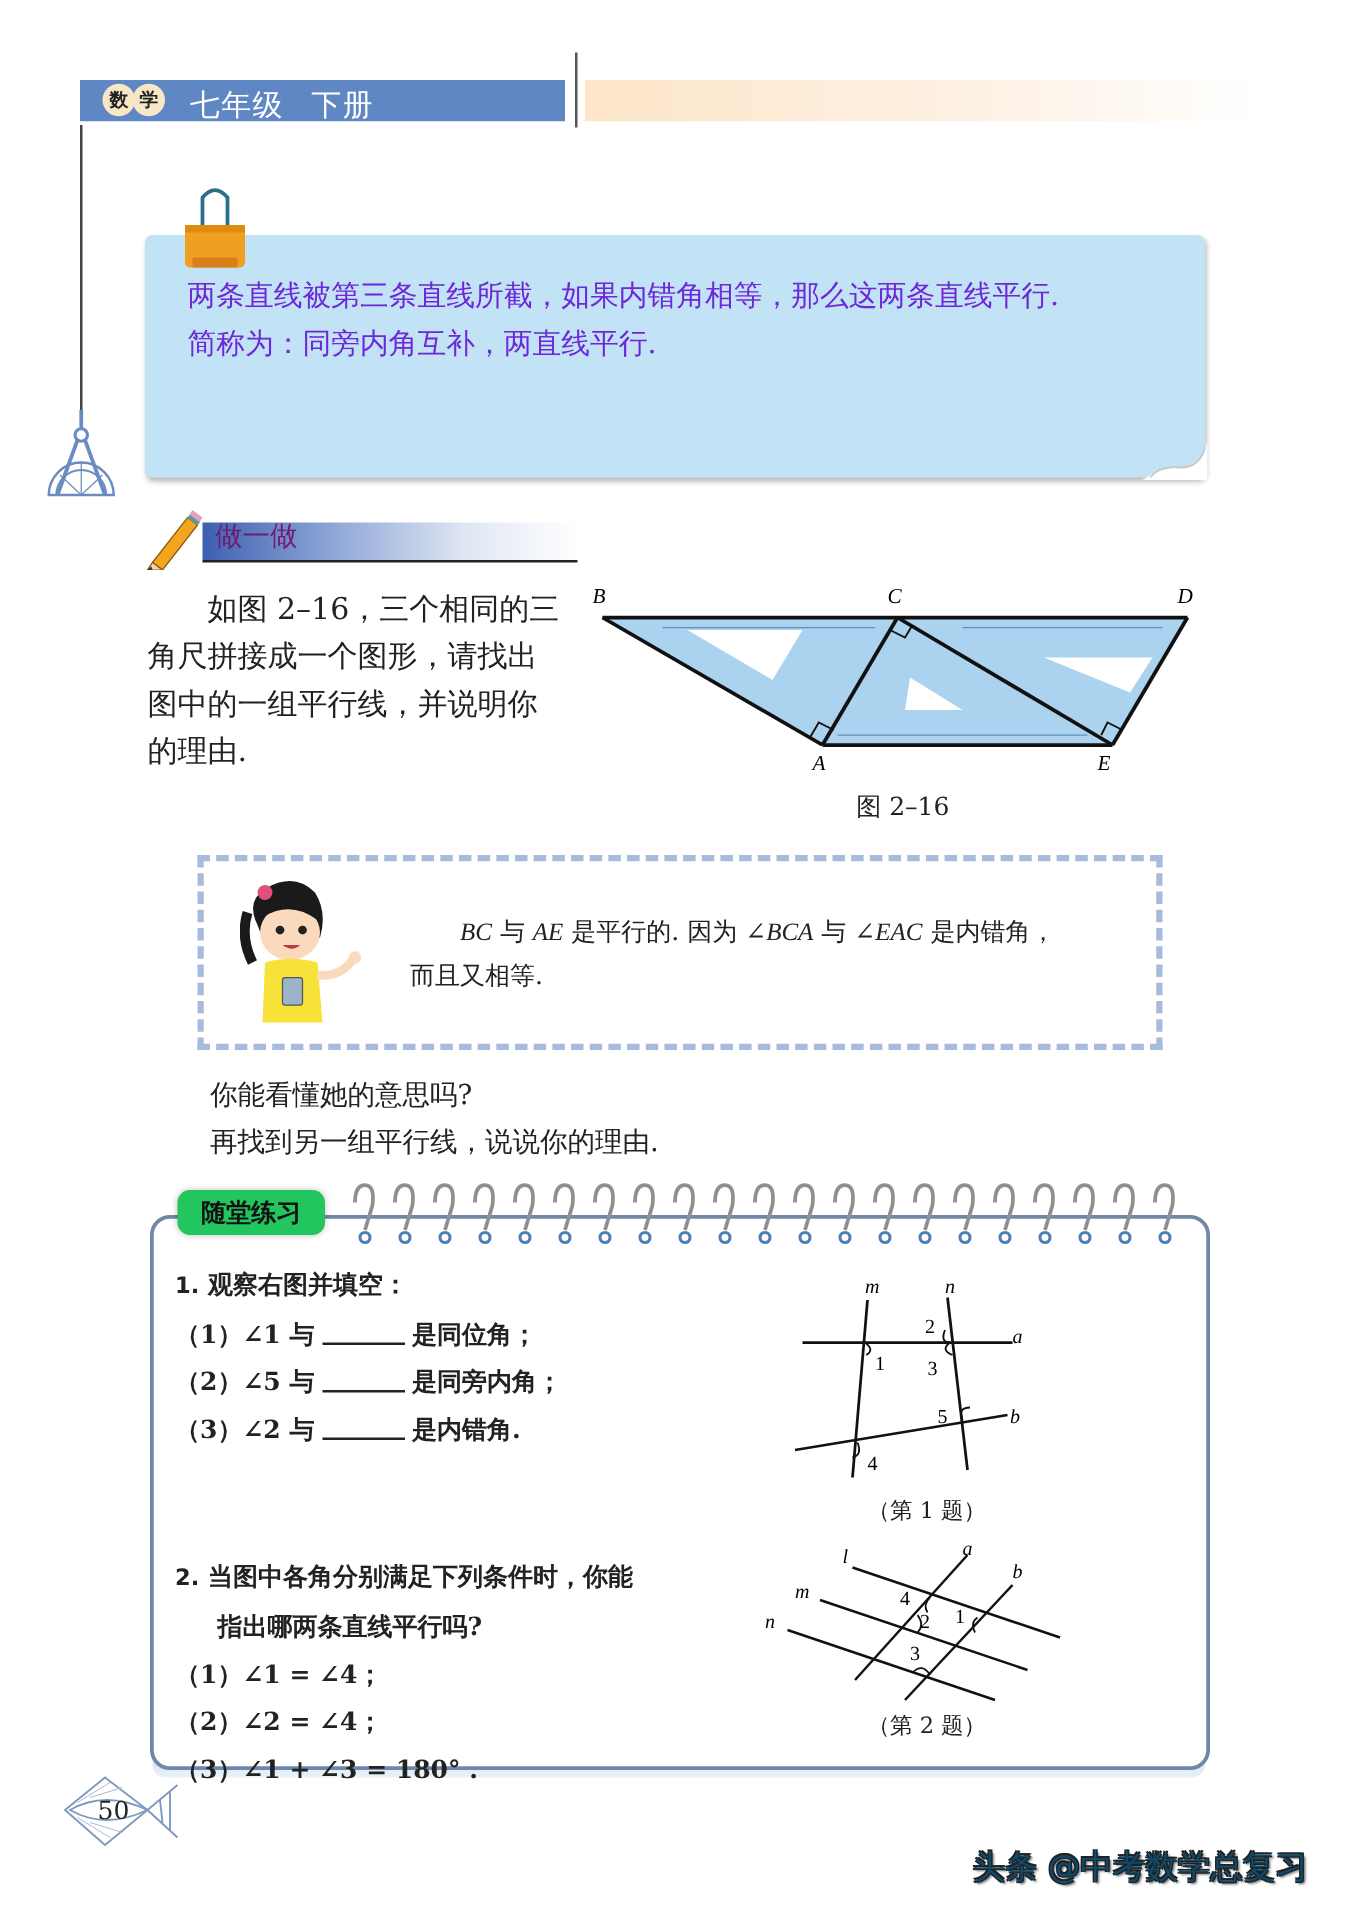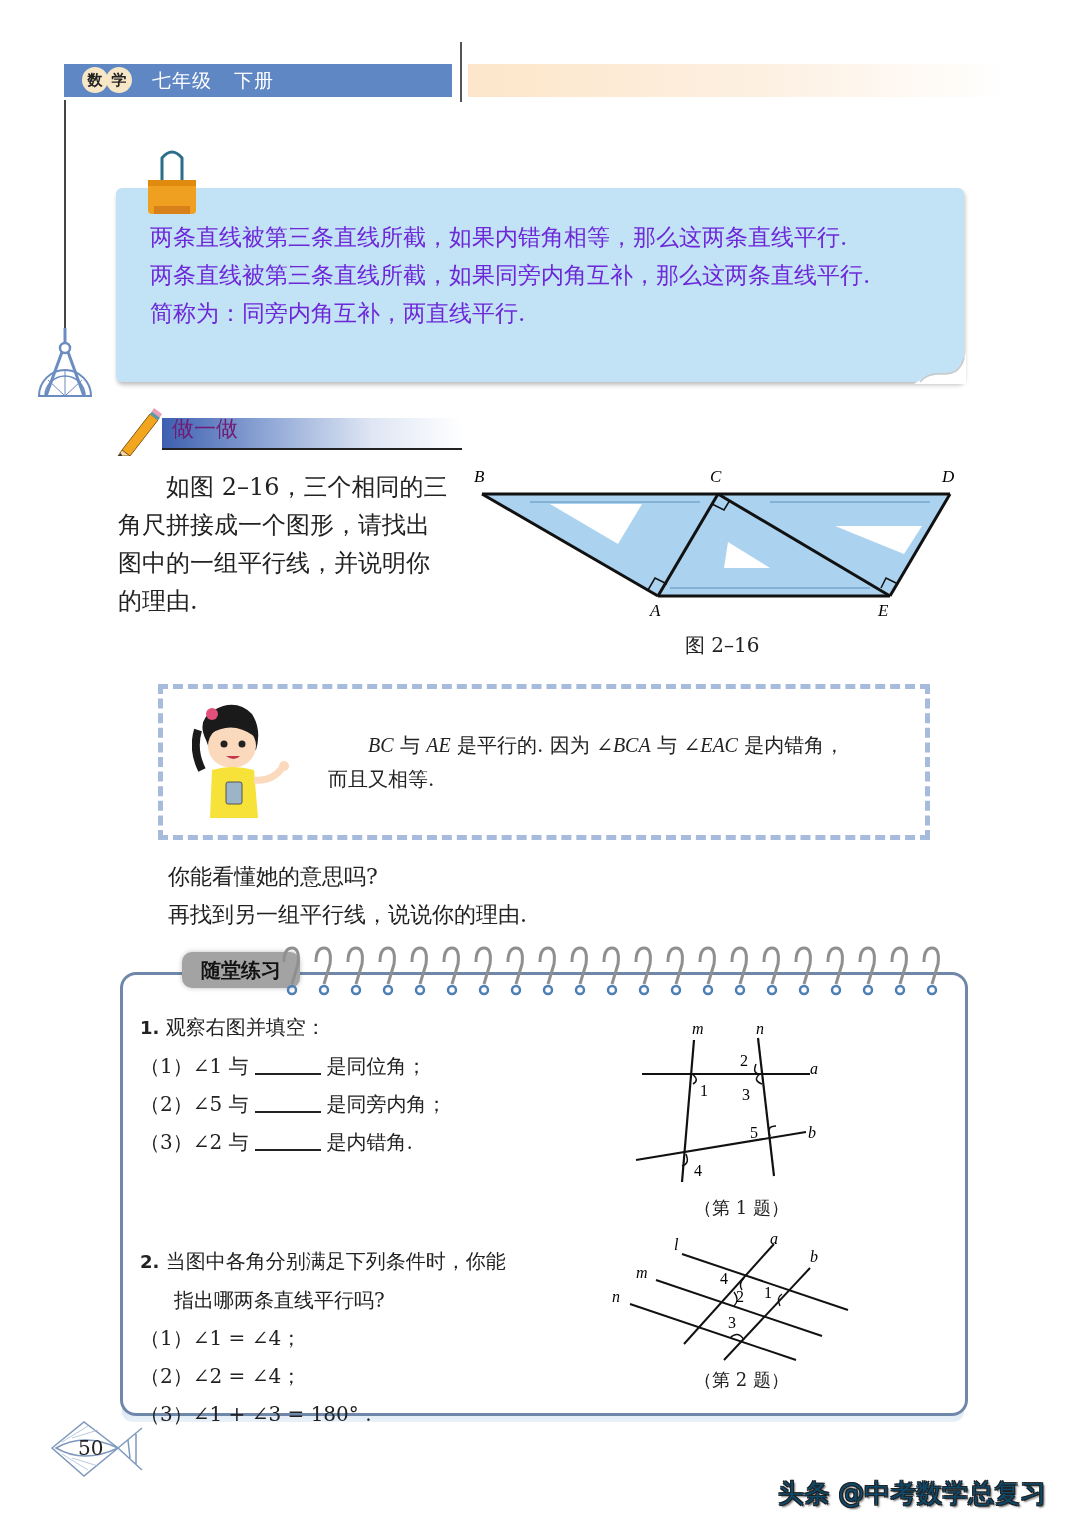--- a/index.html
+++ b/index.html
@@ -9,21 +9,21 @@
     font-family: "DejaVu Serif", "Liberation Serif", serif;
     color: #222;
   }
   .abs { position: absolute; }
 
   
   .hdr-bar { left: 64px; top: 64px; width: 388px; height: 33px; background: #5f87c4; }
   .hdr-badges { left: 82px; top: 67px; display: flex; }
   .badge { width: 26px; height: 26px; border-radius: 50%; background: #f7e7c7; color: #222;
     font-family: "DejaVu Sans", sans-serif; font-weight: bold; font-size: 15px; line-height: 26px; text-align: center; margin-right: -2px; }
-  .hdr-text { left: 152px; top: 68px; color: #fff; font-family: "DejaVu Sans", sans-serif; font-size: 19px; letter-spacing: 1px; }
+  .hdr-text { left: 152px; top: 68px; color: #fff; font-family: "DejaVu Sans", sans-serif; font-size: 24px; letter-spacing: 1px; }
   .hdr-text span { margin-right: 22px; }
   .hdr-vline { left: 460px; top: 42px; width: 2px; height: 60px; background: #555; }
   .hdr-peach { left: 468px; top: 64px; width: 540px; height: 33px;
     background: linear-gradient(90deg, #fde6c9 0%, #fdf0e2 55%, #ffffff 100%); }
   .margin-vline { left: 64px; top: 100px; width: 2px; height: 232px; background: #444; }
 
   
   .compass { left: 36px; top: 328px; width: 58px; height: 72px; }
 
   
@@ -54,26 +54,26 @@
   .speech .l1 { padding-left: 40px; }
   .it { font-style: italic; font-family: "Liberation Serif", serif; }
 
   .q-lines { left: 168px; top: 858px; font-size: 22px; line-height: 38px; }
 
   
   .practice { left: 120px; top: 972px; width: 842px; height: 438px; border: 3px solid #6f87a9;
     border-radius: 16px; background: #fff; }
   .practice-shadow { left: 122px; top: 1402px; width: 842px; height: 20px;
     background: linear-gradient(#d4e1ee, #eaf1f8); border-radius: 0 0 10px 10px; }
-  .practice-tab { left: 142px; top: 952px; width: 118px; height: 36px; background: #a3a3a3;
+  .practice-tab { left: 142px; top: 952px; width: 118px; height: 36px; background: #22c55e;
     border-radius: 10px; box-shadow: 0 0 5px rgba(0,0,0,0.25);
-    font-family: "DejaVu Sans", sans-serif; font-weight: bold; font-size: 20px; line-height: 36px; text-align: center; color: #111; margin-left: 40px; }
+    font-family: "DejaVu Sans", sans-serif; font-weight: bold; font-size: 20px; line-height: 36px; text-align: center; color: #111; }
   .rings { left: 278px; top: 944px; width: 680px; height: 56px; }
 
-  .ex { font-size: 20px; line-height: 38px; }
+  .ex { font-size: 20px; line-height: 38px; font-weight: bold; }
   .ex1 { left: 140px; top: 1008px; }
   .ex2 { left: 140px; top: 1222px; margin-top: 20px; }
   .ex b { font-family: "DejaVu Sans", sans-serif; font-size: 18px; }
   .blank { display: inline-block; width: 66px; border-bottom: 2px solid #222; height: 20px; vertical-align: -2px; margin: 0 6px; }
   .indent2 { padding-left: 34px; }
 
   .fig1 { left: 634px; top: 1018px; width: 196px; height: 172px; }
   .fig1-cap { left: 694px; top: 1196px; font-size: 18px; }
   .fig2 { left: 604px; top: 1232px; width: 256px; height: 140px; }
   .fig2-cap { left: 694px; top: 1368px; font-size: 18px; }
@@ -117,21 +117,20 @@
   <path d="M6 30 Q14 20 30 22 Q46 22 50 6" fill="none" stroke="#c8c8c8" stroke-width="1.5"></path>
 </svg>
 <svg class="abs clip" viewBox="0 0 56 66">
   <path d="M18 34 L18 8 Q28 -4 38 8 L38 34" fill="none" stroke="#2b6e8a" stroke-width="3"></path>
   <rect x="4" y="30" width="48" height="34" rx="4" fill="#f0a020"></rect>
   <rect x="4" y="30" width="48" height="6" fill="#e08a10"></rect>
   <rect x="10" y="56" width="36" height="8" fill="#d8801a"></rect>
 </svg>
 <div class="abs note-lines">
   <div>两条直线被第三条直线所截，如果内错角相等，那么这两条直线平行.</div>
-  <div>两条直线被第三条直线所截，如果同旁内角互补，那么这两条直线平行.</div>
   <div>简称为：同旁内角互补，两直线平行.</div>
 </div>
 
 <svg class="abs pencil" viewBox="0 0 46 50">
   <polygon points="6,44 34,8 42,14 14,50" fill="#f2a51e" stroke="#8a5a10" stroke-width="1"></polygon>
   <polygon points="34,8 38,2 46,8 42,14" fill="#e8a0b8"></polygon>
   <polygon points="34,8 36,6 44,12 42,14" fill="#4aa0a8"></polygon>
   <polygon points="6,44 14,50 2,50" fill="#f0d8b0" stroke="#8a5a10" stroke-width="1"></polygon>
   <polygon points="2,50 5,47 6,50" fill="#333"></polygon>
 </svg>

